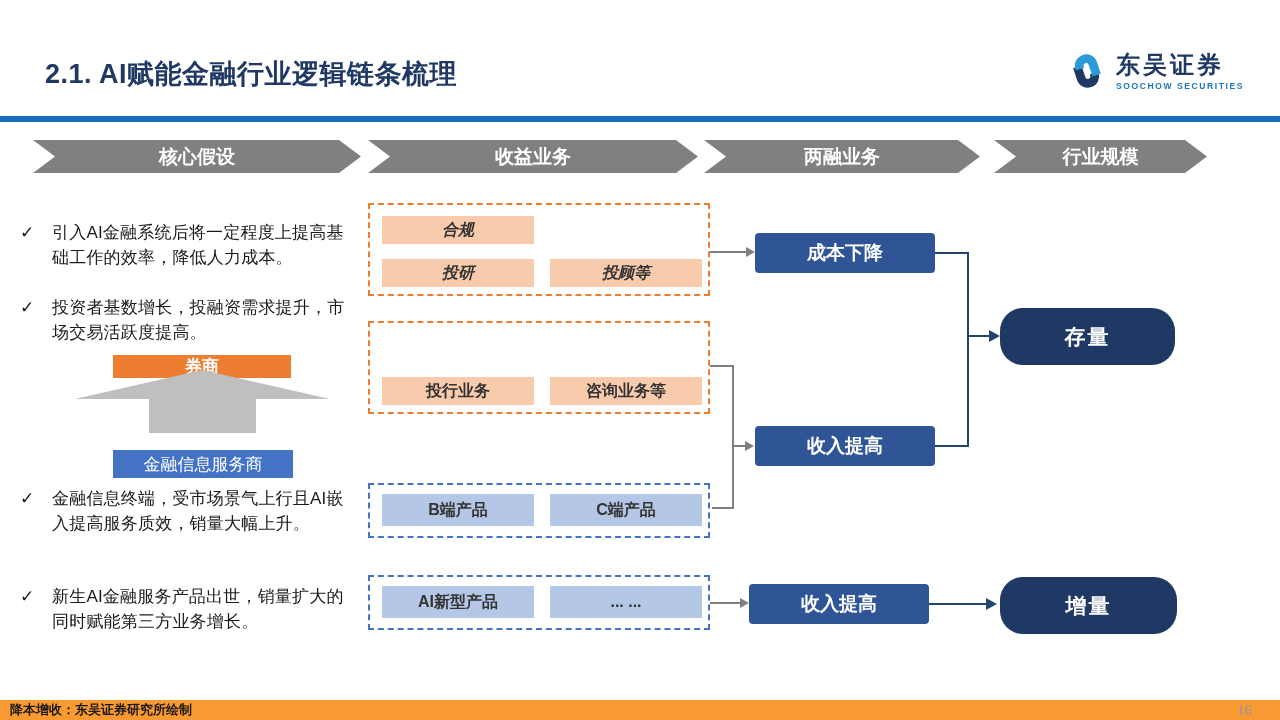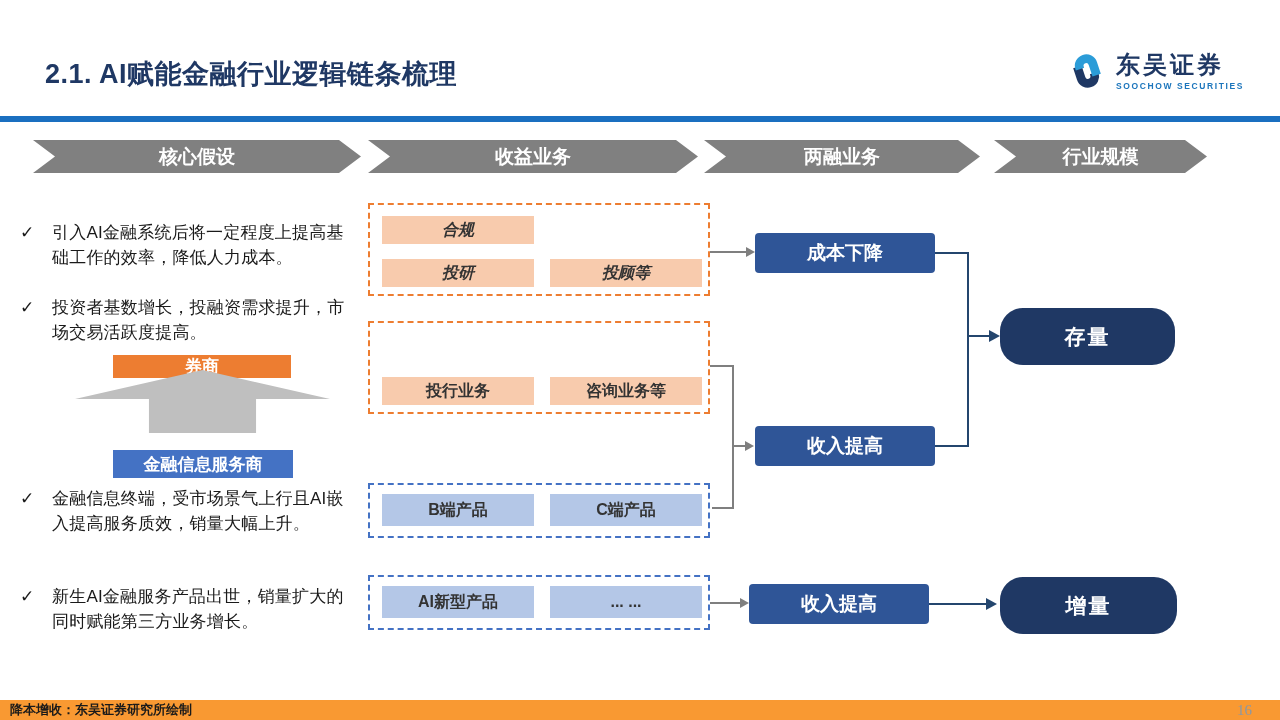--- a/index.html
+++ b/index.html
@@ -26,21 +26,21 @@
   .bullet .txt  { flex:1; font-size:17px; color:#1a1a1a; line-height:25px; letter-spacing:0.2px; }
 
   
   .emp-top    { position:absolute; left:113px; top:355px; width:178px; height:23px; background:#ED7D31; color:#fff;
                 font-size:17px; font-weight:bold; display:flex; align-items:center; justify-content:center; }
   .emp-arrow  { position:absolute; left:75px; top:370px; width:255px; height:63px; background:#BFBFBF;
                 clip-path:polygon(50% 0%, 100% 46%, 71% 46%, 71% 100%, 29% 100%, 29% 46%, 0% 46%);
                 display:flex; align-items:flex-end; justify-content:flex-start; }
   .emp-arrow span { color:#FF0000; font-size:19px; font-weight:bold; margin-bottom:8px; }
   .emp-bottom { position:absolute; left:113px; top:450px; width:180px; height:28px; background:#4472C4; color:#fff;
-                font-size:17px; font-weight:bold; display:flex; align-items:center; justify-content:center; }
+                font-size:17px; font-weight:normal; display:flex; align-items:center; justify-content:center; }
 
   
   .group { position:absolute; left:368px; width:342px; border:2px dashed #ED7D31; }
   .group.blue { border-color:#4472C4; }
   .cell { position:absolute; height:28px; background:#F8CBAD; color:#333; font-size:16px; font-weight:bold;
           display:flex; align-items:center; justify-content:center; }
   .cell.lblue { background:#B4C7E7; height:32px; }
   .c1 { left:12px;  width:152px; }
   .c2 { left:180px; width:152px; }
 

